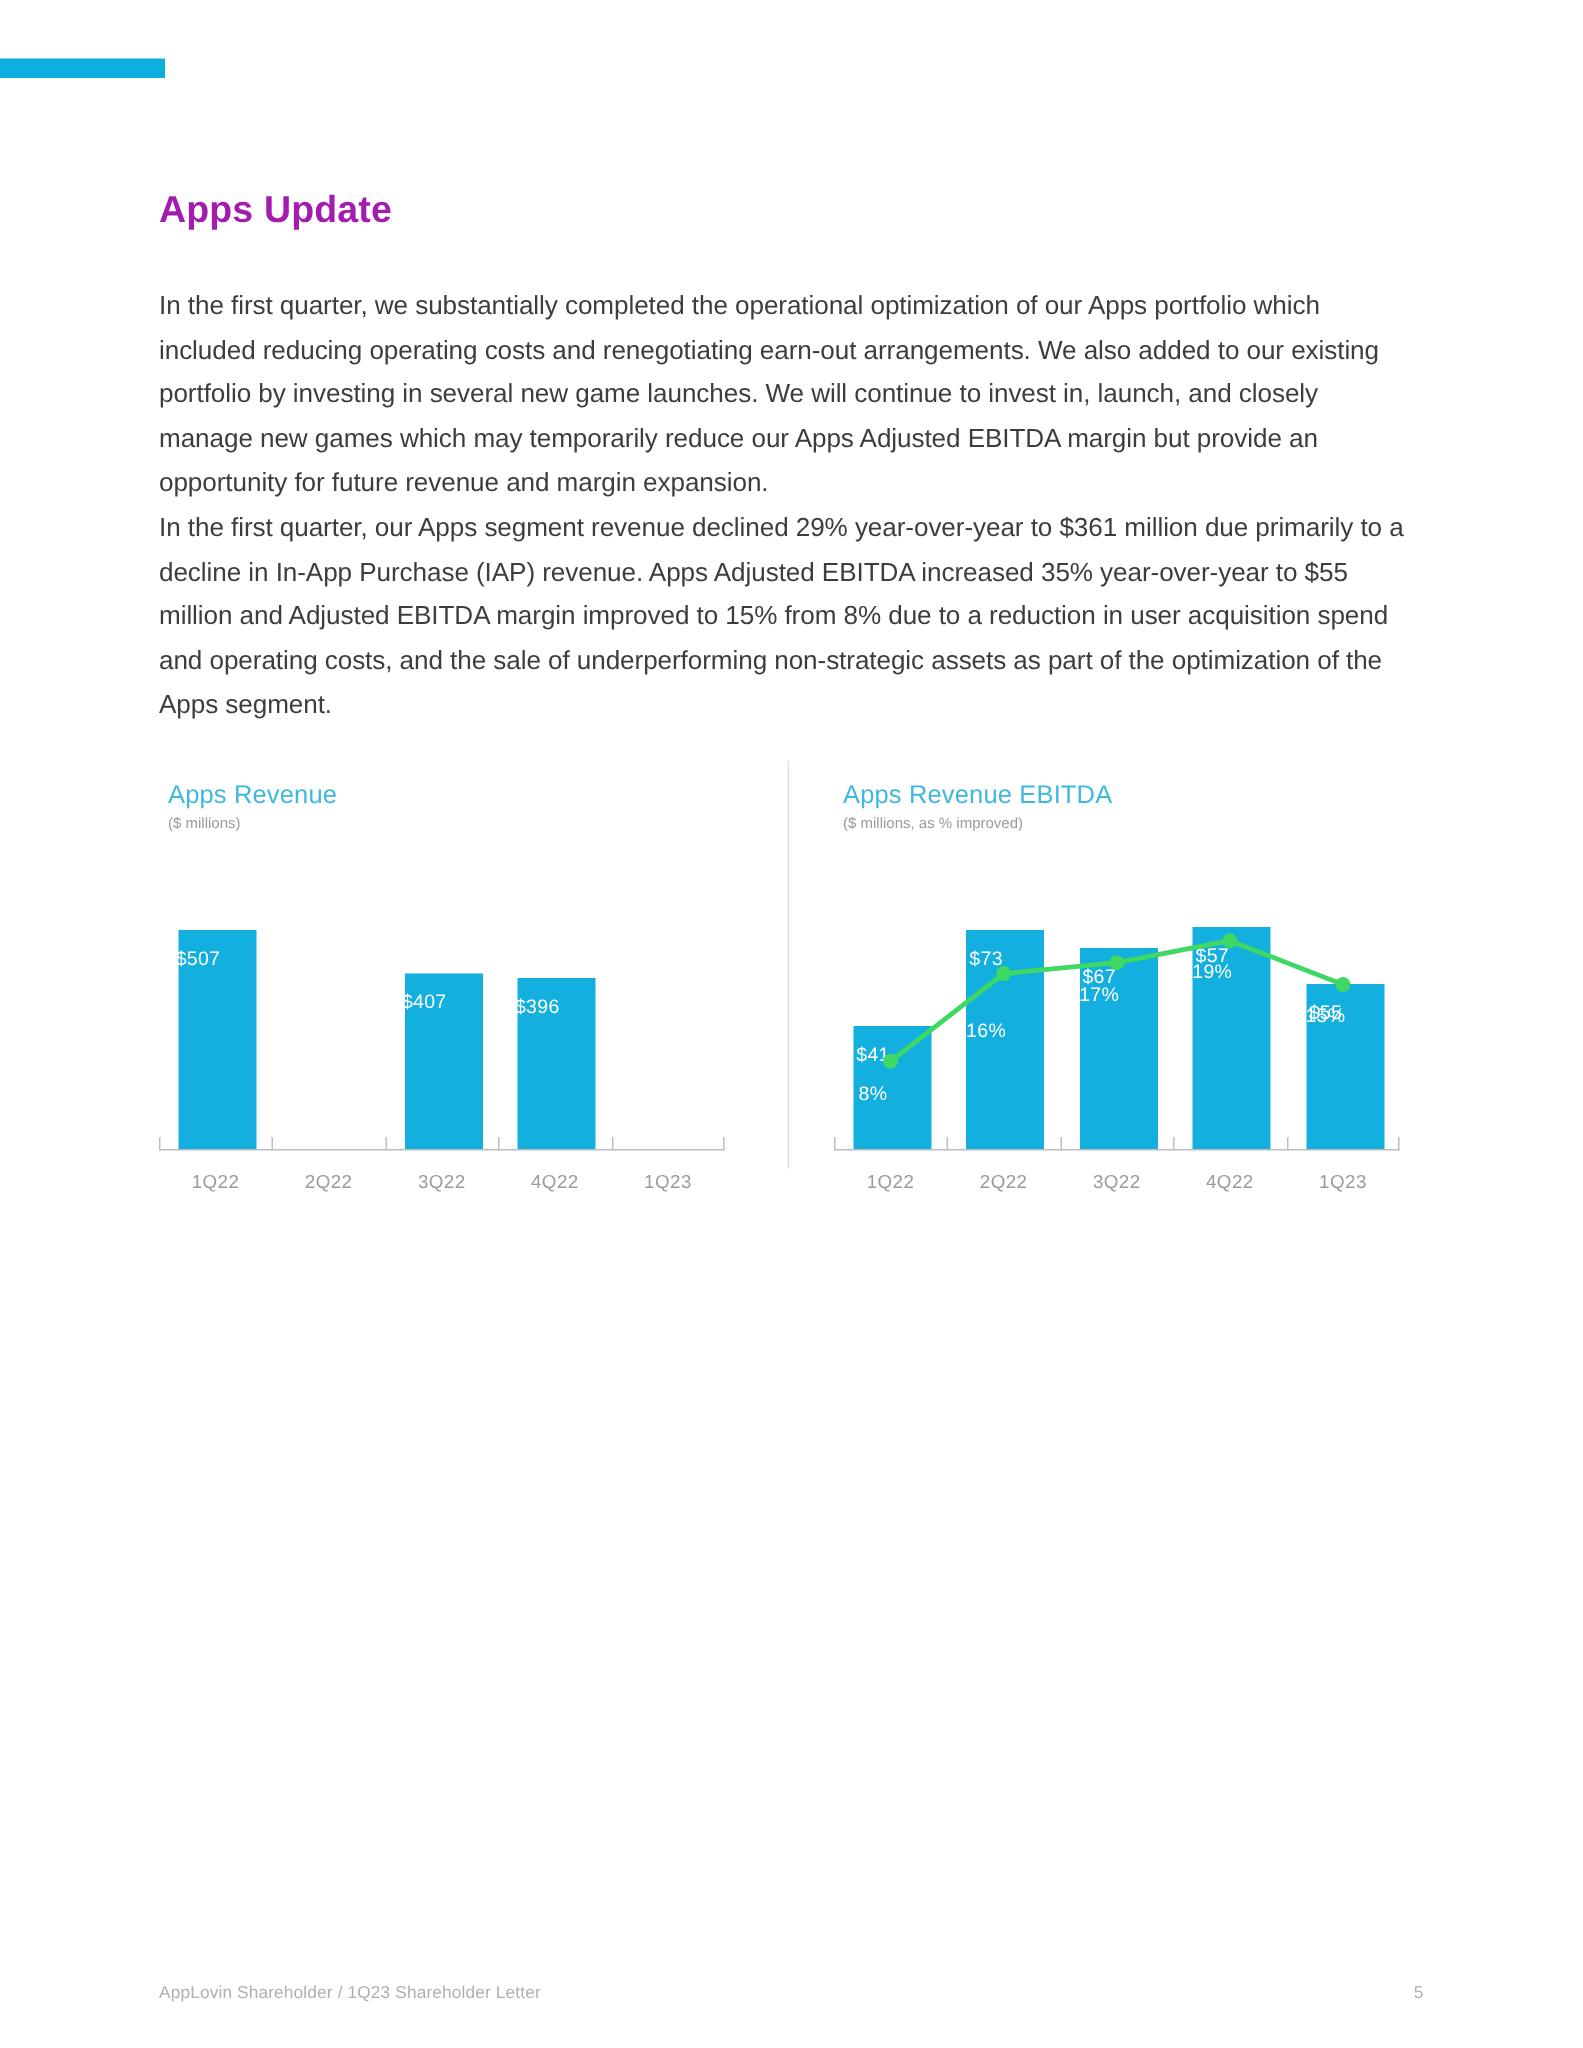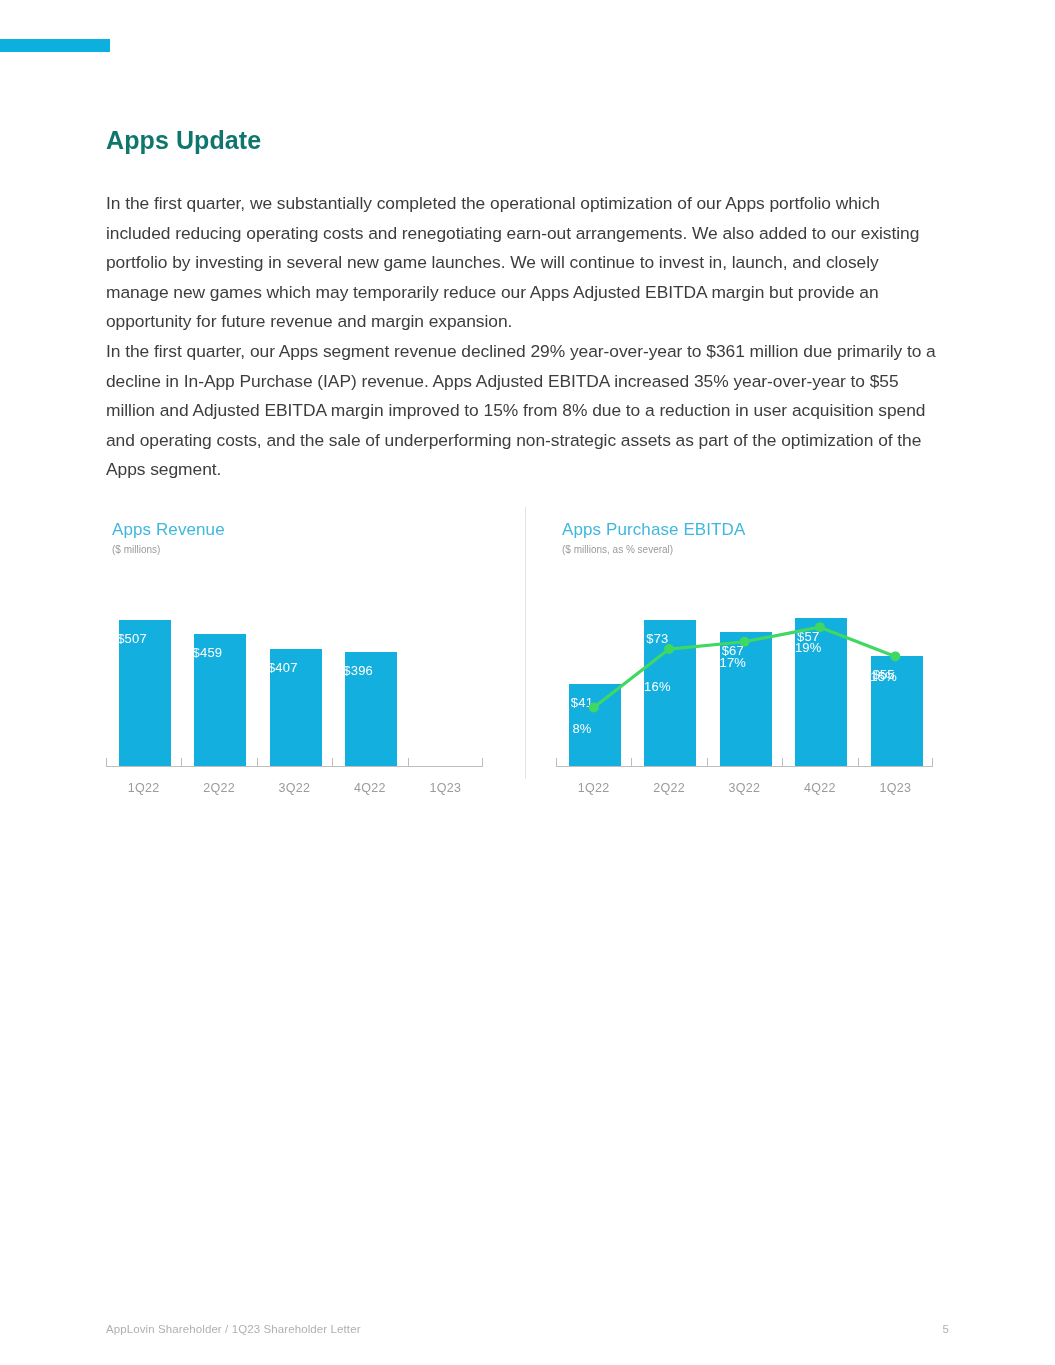--- a/index.html
+++ b/index.html
@@ -26,21 +26,21 @@
     background: #0CB0DF;
   }
 
   
   .page-title {
     position: absolute;
     left: 106px;
     top: 109px;
     font-size: 25px;
     font-weight: bold;
-    color: #0f766e;
+    color: #a21caf;
     letter-spacing: 0.1px;
   }
 
   
   .body-copy {
     position: absolute;
     left: 106px;
     width: 834px;
     font-size: 17.4px;
     line-height: 29.5px;
@@ -202,24 +202,20 @@
   <div class="chart-block chart-left">
     <div class="chart-title">Apps Revenue</div>
     <div class="chart-subtitle">($ millions)</div>
 
     <div class="plot">
       <div class="bars" id="bars-revenue">
           <div class="bar-slot" style="left: 0px;">
             <div class="bar" style="height: 145.955px; background: rgb(19, 175, 222);"></div>
             <div class="bar-value" style="bottom: 119.955px;">$507</div>
           </div>
-          <div class="bar-slot" style="left: 75.4px;">
-            <div class="bar" style="height: 132.136px; background: rgb(19, 175, 222);"></div>
-            <div class="bar-value" style="bottom: 106.136px;">$459</div>
-          </div>
           <div class="bar-slot" style="left: 150.8px;">
             <div class="bar" style="height: 117.167px; background: rgb(19, 175, 222);"></div>
             <div class="bar-value" style="bottom: 91.1667px;">$407</div>
           </div>
           <div class="bar-slot" style="left: 226.2px;">
             <div class="bar" style="height: 114px; background: rgb(19, 175, 222);"></div>
             <div class="bar-value" style="bottom: 88px;">$396</div>
           </div>
         </div>
       <div class="axis-line"></div>
@@ -235,22 +231,22 @@
           <div class="x-label" style="left: 0px;">1Q22</div>
           <div class="x-label" style="left: 75.4px;">2Q22</div>
           <div class="x-label" style="left: 150.8px;">3Q22</div>
           <div class="x-label" style="left: 226.2px;">4Q22</div>
           <div class="x-label" style="left: 301.6px;">1Q23</div>
         </div>
     </div>
   </div>
 
   <div class="chart-block chart-right">
-    <div class="chart-title">Apps Purchase EBITDA</div>
-    <div class="chart-subtitle">($ millions, as % several)</div>
+    <div class="chart-title">Apps Revenue EBITDA</div>
+    <div class="chart-subtitle">($ millions, as % improved)</div>
 
     <div class="plot">
       <div class="bars" id="bars-ebitda">
           <div class="bar-slot" style="left: 0px;">
             <div class="bar" style="height: 82px; background: rgb(19, 175, 222);"></div>
             <div class="bar-value" style="bottom: 56px;">$41</div>
             <div class="bar-pct" style="bottom: 30.4615px;">8%</div>
           </div>
           <div class="bar-slot" style="left: 75.4px;">
             <div class="bar" style="height: 146px; background: rgb(19, 175, 222);"></div>

